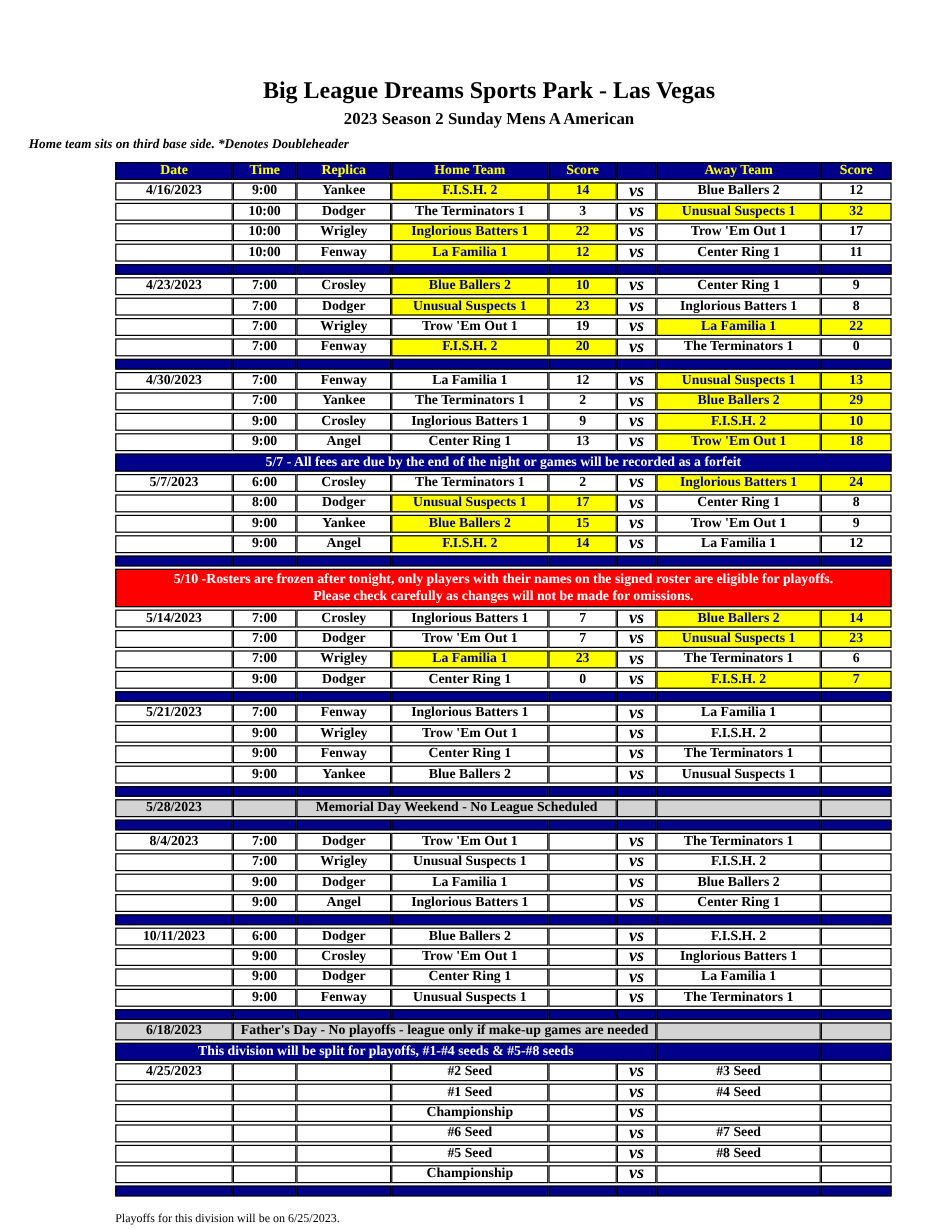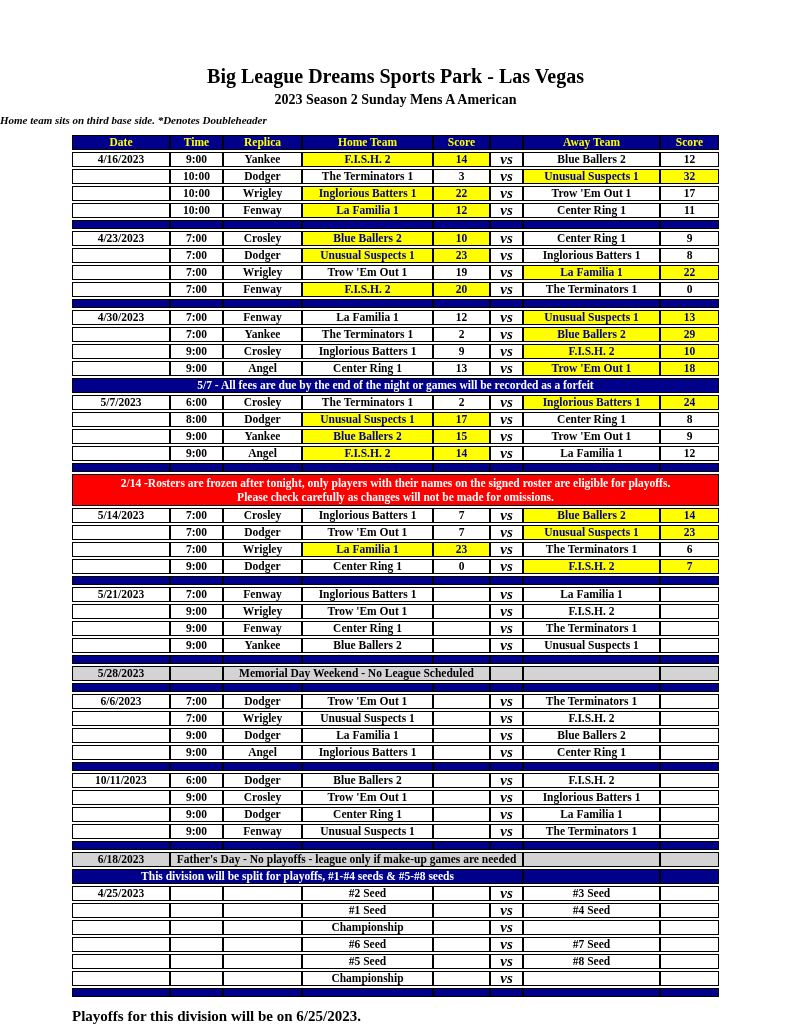--- a/index.html
+++ b/index.html
@@ -4,42 +4,42 @@
 <style>
   :root{
     --navy:#00008B; --yellow:#FFFF00; --red:#FF0000; --gray:#D3D3D3; --win-text:#00008B;
   }
   html,body{margin:0;padding:0;background:#ffffff;}
   body{
     width:791px;height:1024px;
     font-family:"Liberation Serif","DejaVu Serif",serif;
     color:#000;
   }
-  .page{width:791px;height:1024px;padding-top:64px;box-sizing:border-box;}
+  .page{width:791px;height:1024px;padding-top:64px;box-sizing:border-box;padding-left:24px;}
   .title{font-size:20px;font-weight:bold;text-align:center;margin:0;line-height:24px;}
   .subtitle{font-size:14px;font-weight:bold;text-align:center;margin:3px 0 0 0;line-height:18px;}
   .note{font-size:11px;font-weight:bold;font-style:italic;text-align:left;margin:5px 0 0 0;line-height:13px;}
   table{
     border-collapse:separate;border-spacing:0 2px;table-layout:fixed;
     width:647px;margin:6px 0 0 72px;
   }
   th,td{
     border:1px solid #000;overflow:hidden;white-space:nowrap;
     font-weight:bold;text-align:center;padding:0;
     font-size:11.5px;height:13px;line-height:13px;
   }
   th{background:var(--navy);color:var(--yellow);}
   td{background:#fff;color:#000;}
   .sep td{background:var(--navy);height:7px;}
   .win{background:var(--yellow) !important;color:var(--win-text) !important;}
   .vs-cell{font-style:italic;font-size:15px;}
   .note-navy td{background:var(--navy);color:#fff;}
   .note-red td{background:var(--red);color:#fff;height:auto;line-height:14px;padding:1px 0;}
   .gray{background:var(--gray) !important;margin-left:36px;}
-  .footer{margin:8px 0 0 72px;font-size:15px;font-weight:bold;line-height:18px;}
+  .footer{margin:8px 0 0 72px;font-size:10px;font-weight:normal;line-height:18px;}
   .footer .line{white-space:nowrap;}
 </style>
 </head>
 <body>
 
 <div class="page">
   <div class="title">Big League Dreams Sports Park - Las Vegas</div>
   <div class="subtitle">2023 Season 2 Sunday Mens A American</div>
   <div class="note">Home team sits on third base side.  *Denotes Doubleheader</div>
 
@@ -255,21 +255,21 @@
           <td></td>
           <td></td>
           <td></td>
           <td></td>
           <td></td>
           <td></td>
           <td></td>
         </tr>
         <tr class="note-red">
           <td colspan="8">
-            <div>2/14 -Rosters are frozen after tonight, only players with their names on the signed roster are eligible for playoffs.</div>
+            <div>5/10 -Rosters are frozen after tonight, only players with their names on the signed roster are eligible for playoffs.</div>
             <div>Please check carefully as changes will not be made for omissions.</div>
           </td>
         </tr>
         <tr>
           <td>5/14/2023</td>
           <td>7:00</td>
           <td>Crosley</td>
           <td>Inglorious Batters 1</td>
           <td>7</td>
           <td class="vs-cell">vs</td>
@@ -378,21 +378,21 @@
           <td></td>
           <td></td>
           <td></td>
           <td></td>
           <td></td>
           <td></td>
           <td></td>
           <td></td>
         </tr>
         <tr>
-          <td>6/6/2023</td>
+          <td>8/4/2023</td>
           <td>7:00</td>
           <td>Dodger</td>
           <td>Trow 'Em Out 1</td>
           <td></td>
           <td class="vs-cell">vs</td>
           <td>The Terminators 1</td>
           <td></td>
         </tr>
         <tr>
           <td></td>

